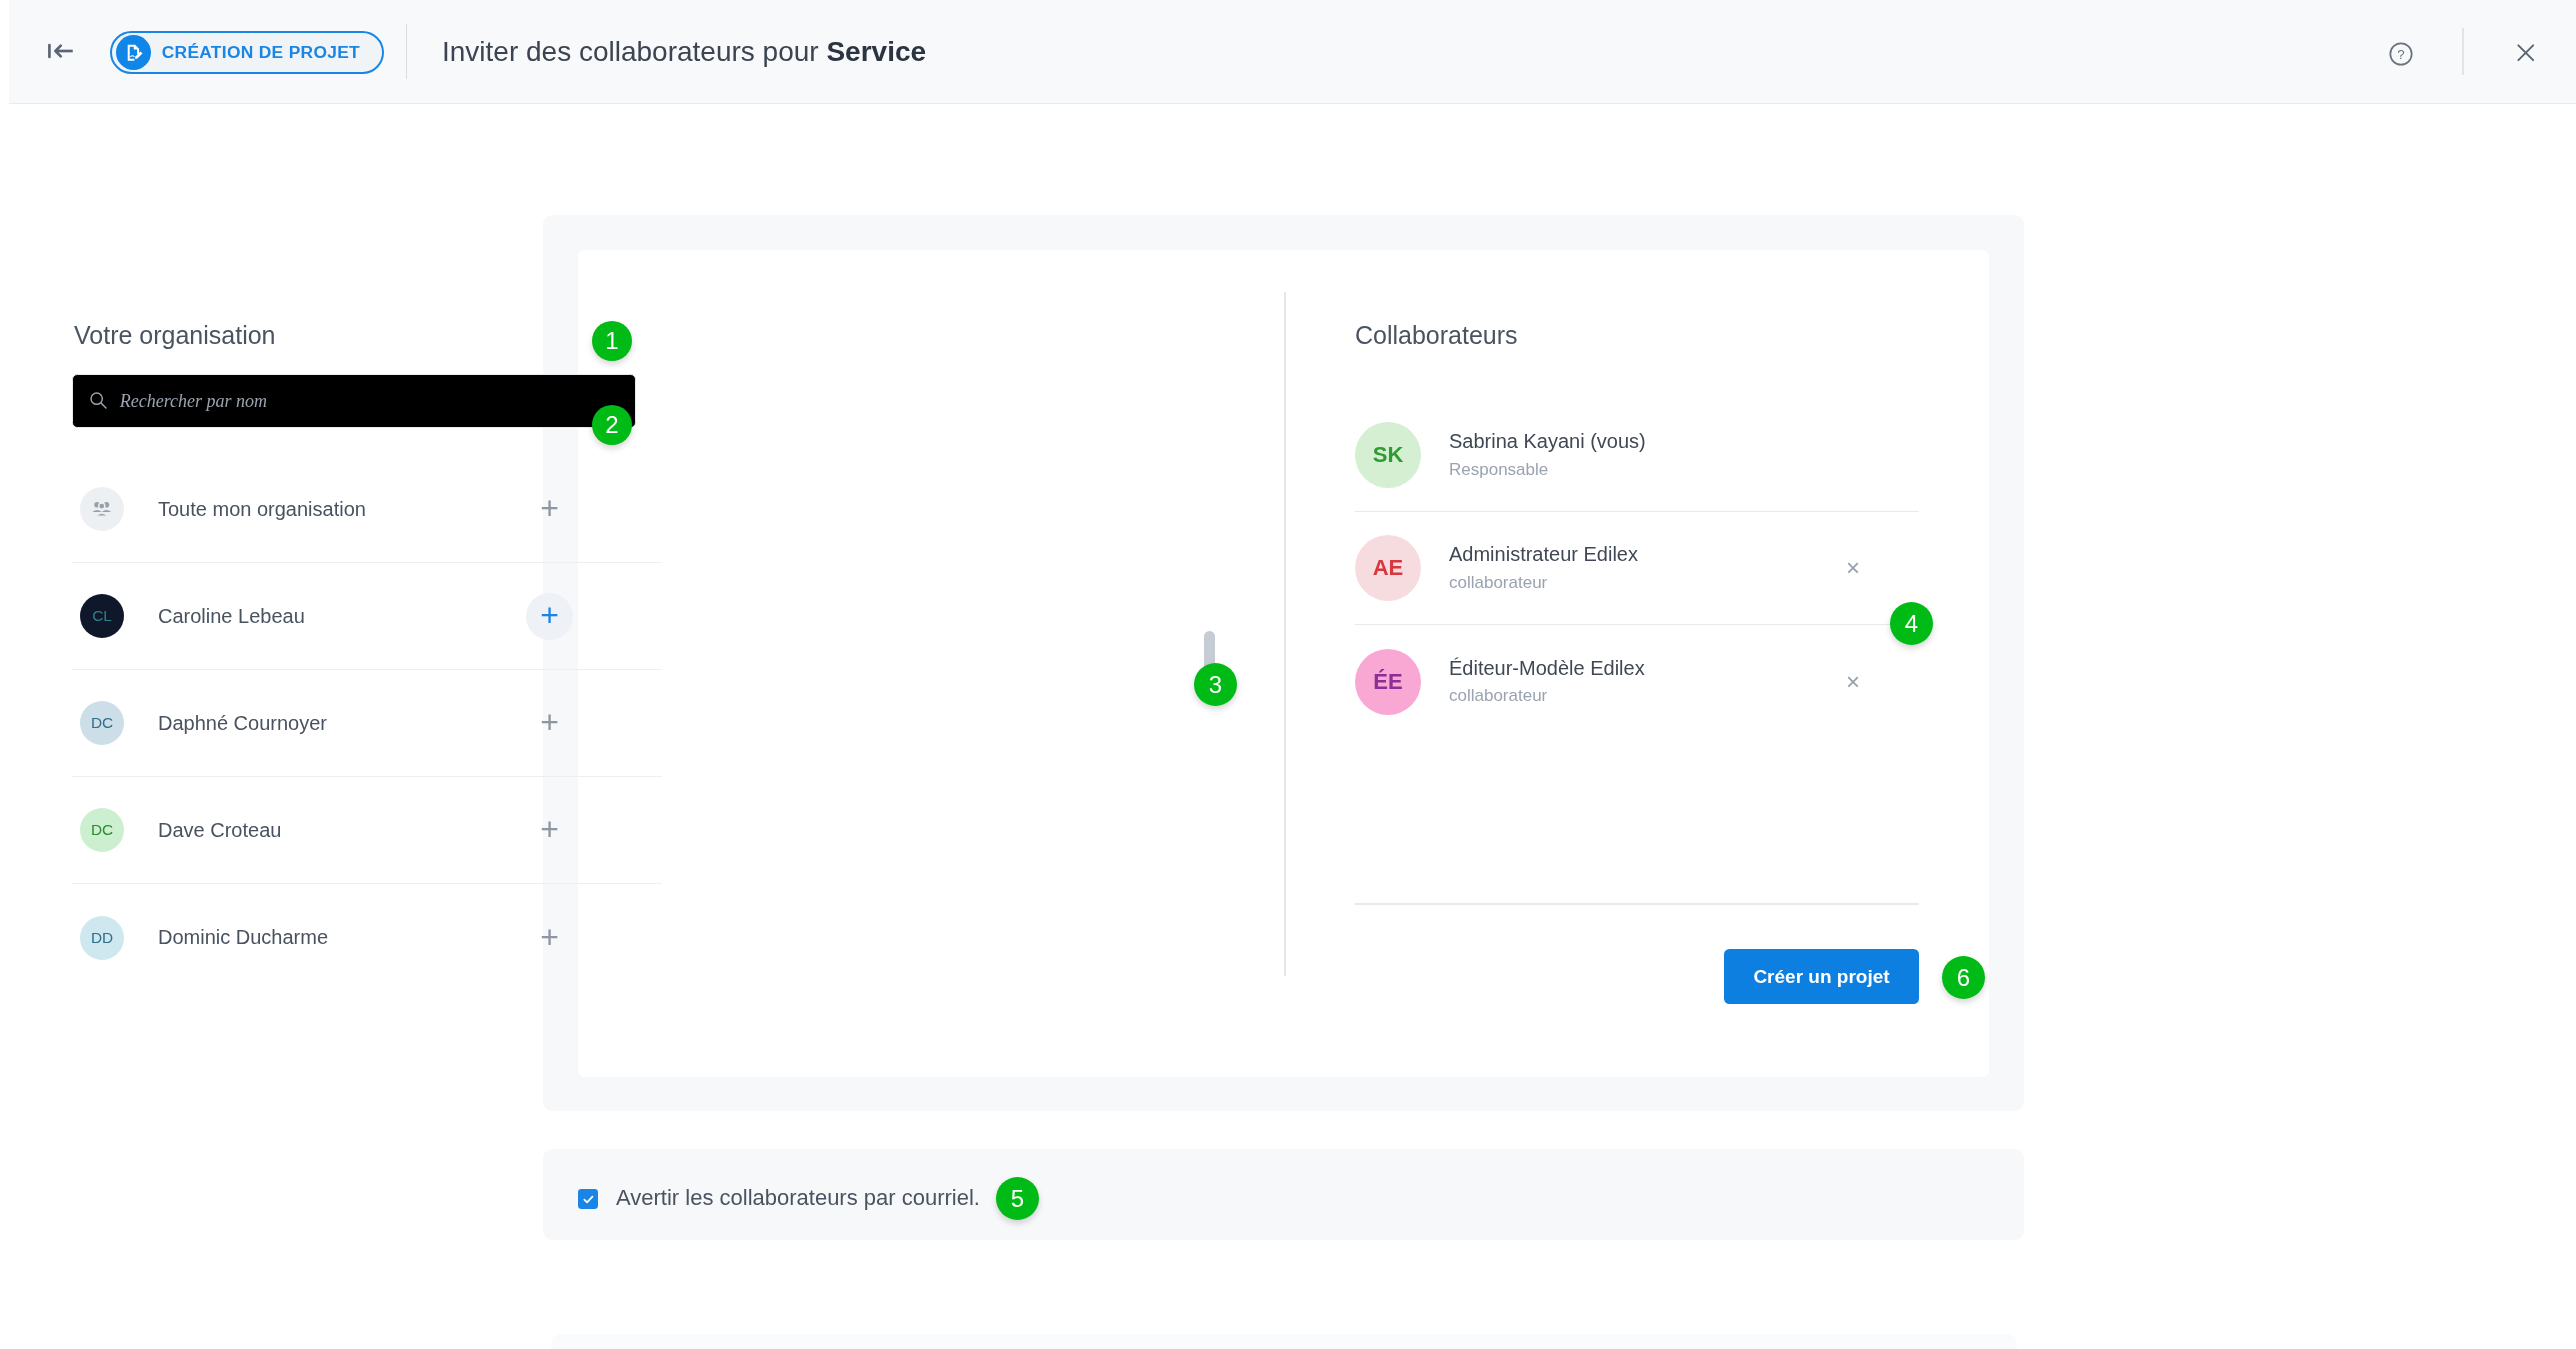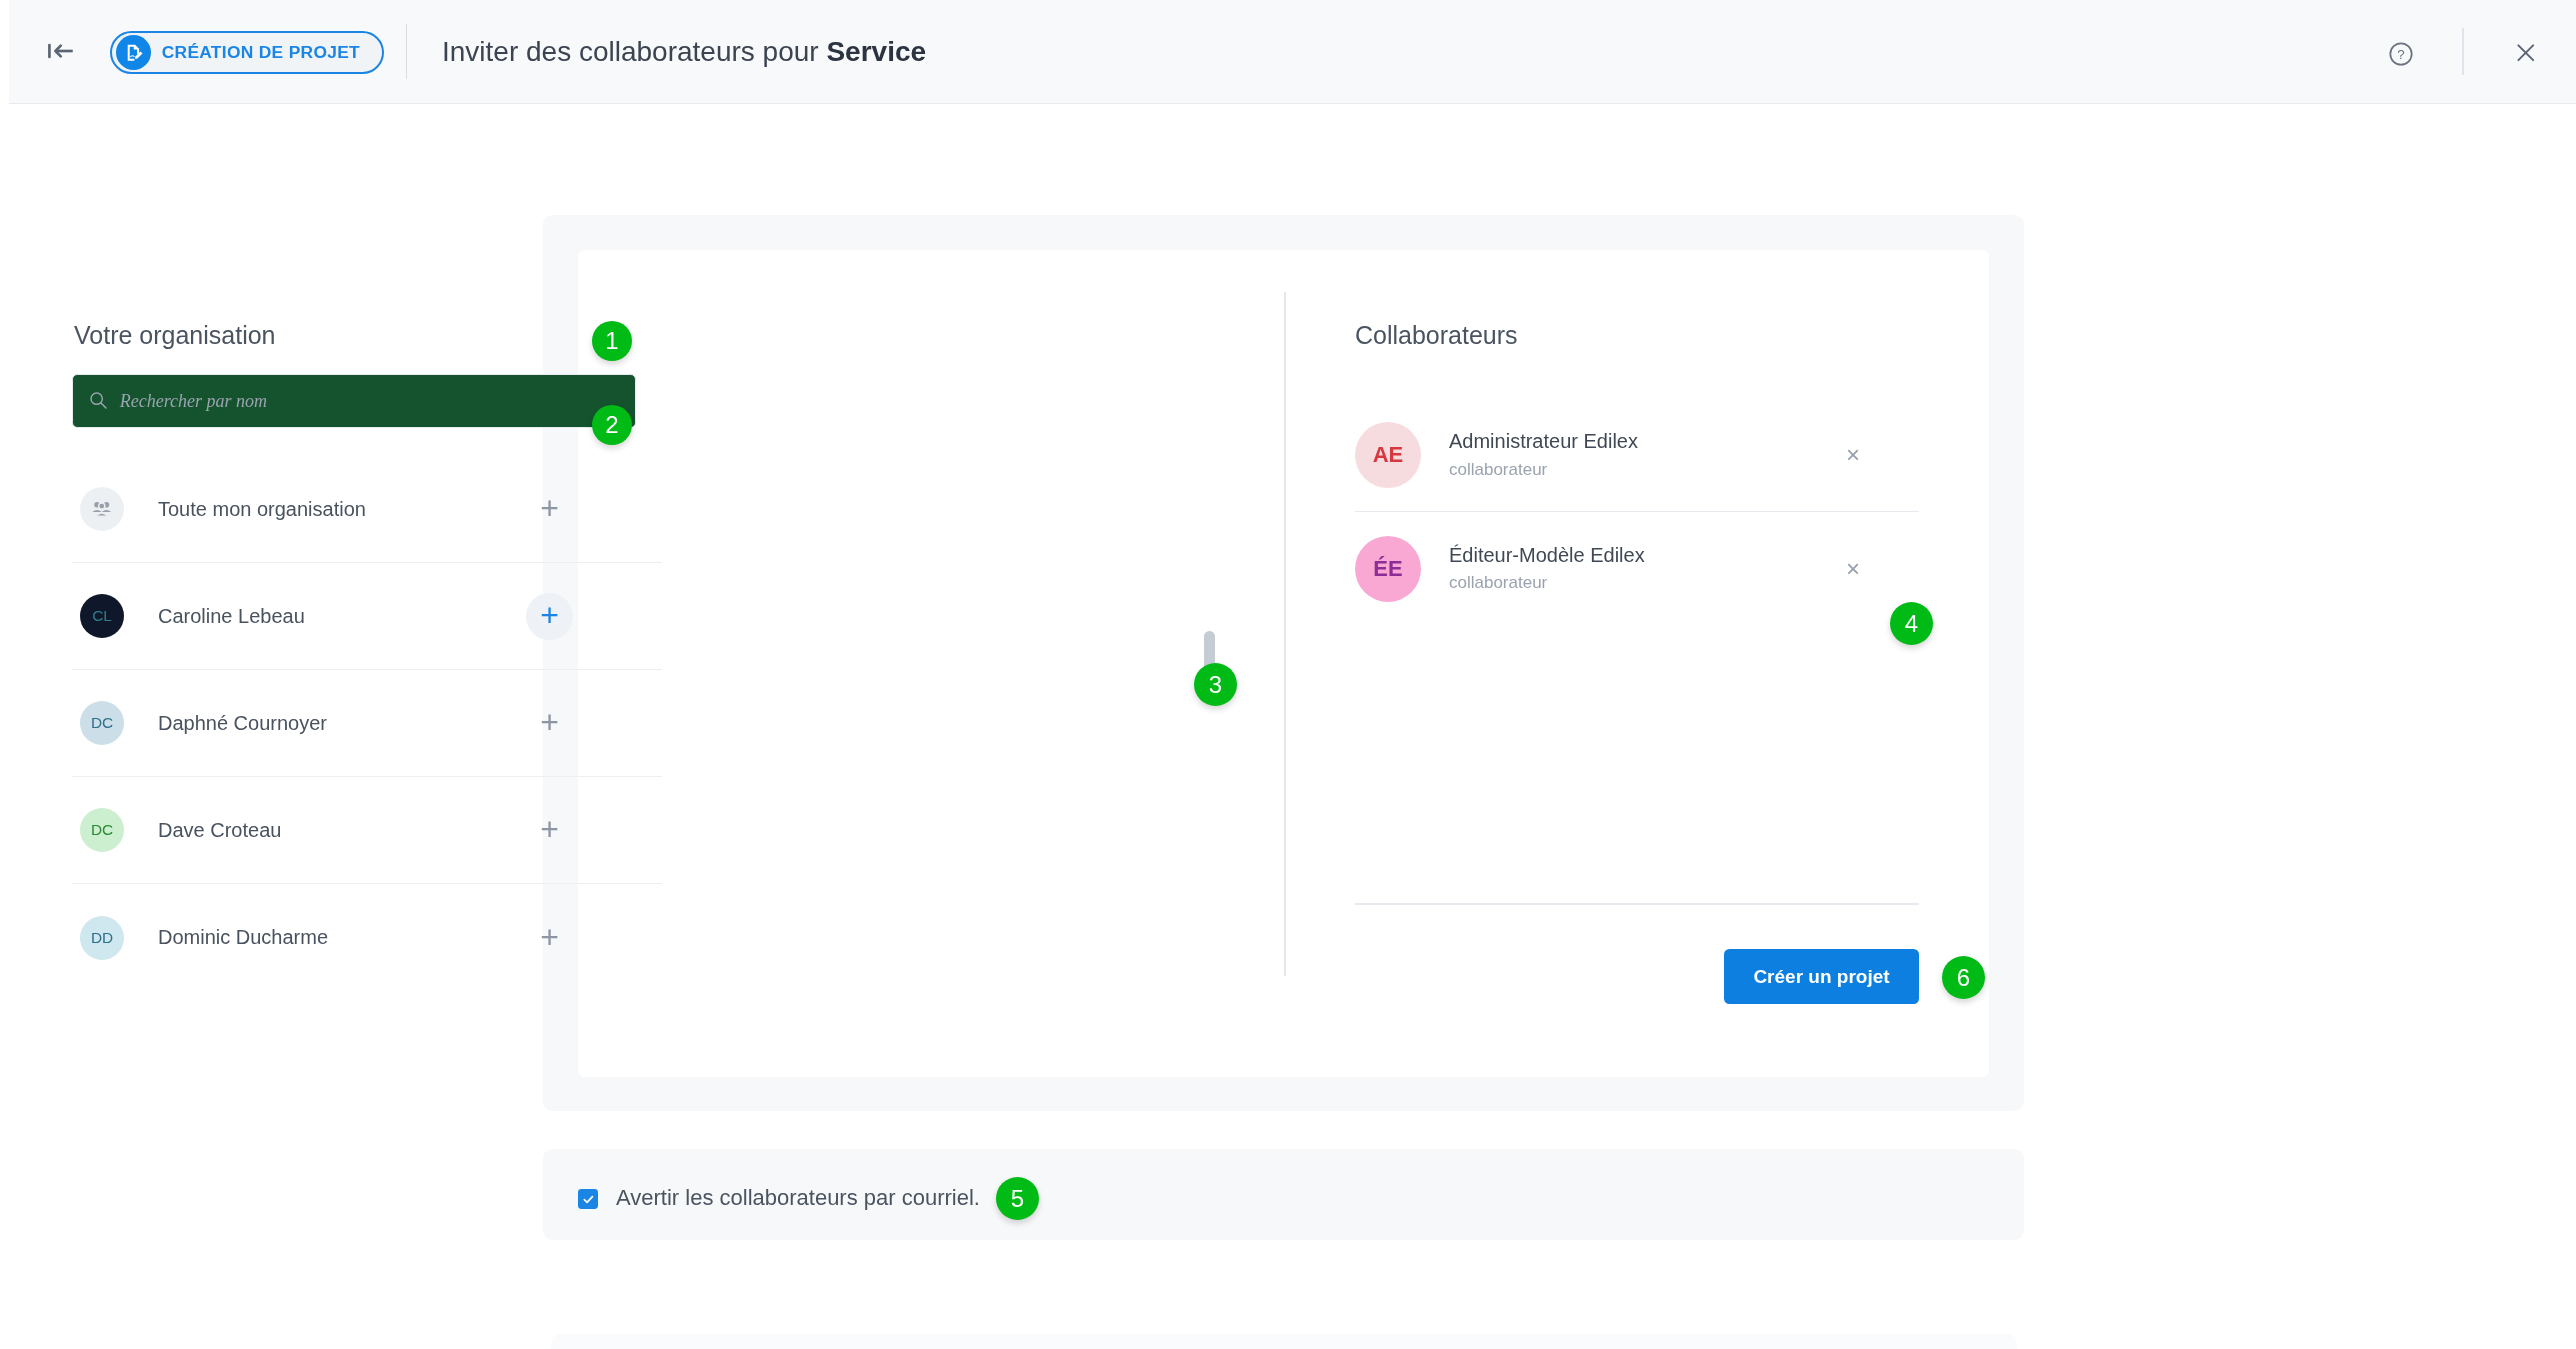--- a/index.html
+++ b/index.html
@@ -84,21 +84,21 @@
 
   
   #org-heading {
     position: absolute; left: 74px; top: 321px;
     font-size: 25px; color: #4a5360; white-space: nowrap;
   }
   #search-box {
     position: absolute; left: 72px; top: 374px;
     width: 564px; height: 54px;
     border: 1.3px solid #e7eaef; border-radius: 5.4px;
-    background: #14532d;
+    background: #000000;
     display: flex; align-items: center; padding-left: 14.8px; gap: 12px;
   }
   #search-input-text {
     font-size: 18px; color: #9aa3b0; font-style: italic;
     font-family: "Liberation Serif", serif;
   }
 
   #member-list {
     position: absolute; left: 72px; top: 456px;
     width: 590px; height: 523px;
@@ -331,20 +331,29 @@
     <div class="plus-btn">+</div>
   </div>
 </div>
 
 <div id="list-scrollbar"></div>
 
 <div id="collab-heading">Collaborateurs</div>
 
 <div id="collab-list">
 
+  <div class="collab-row">
+    <div class="avatar-lg" style="background:#d4efd2;color:#2e9b33;">
+      <span>SK</span>
+    </div>
+    <div class="collab-texts">
+      <div class="collab-name">Sabrina Kayani (vous)</div>
+      <div class="collab-role">Responsable</div>
+    </div>
+  </div>
 
   <div class="collab-row">
     <div class="avatar-lg" style="background:#f7dcdf;color:#d6383f;">
       <span>AE</span>
     </div>
     <div class="collab-texts">
       <div class="collab-name">Administrateur Edilex</div>
       <div class="collab-role">collaborateur</div>
     </div>
     <div class="remove-btn">×</div>

